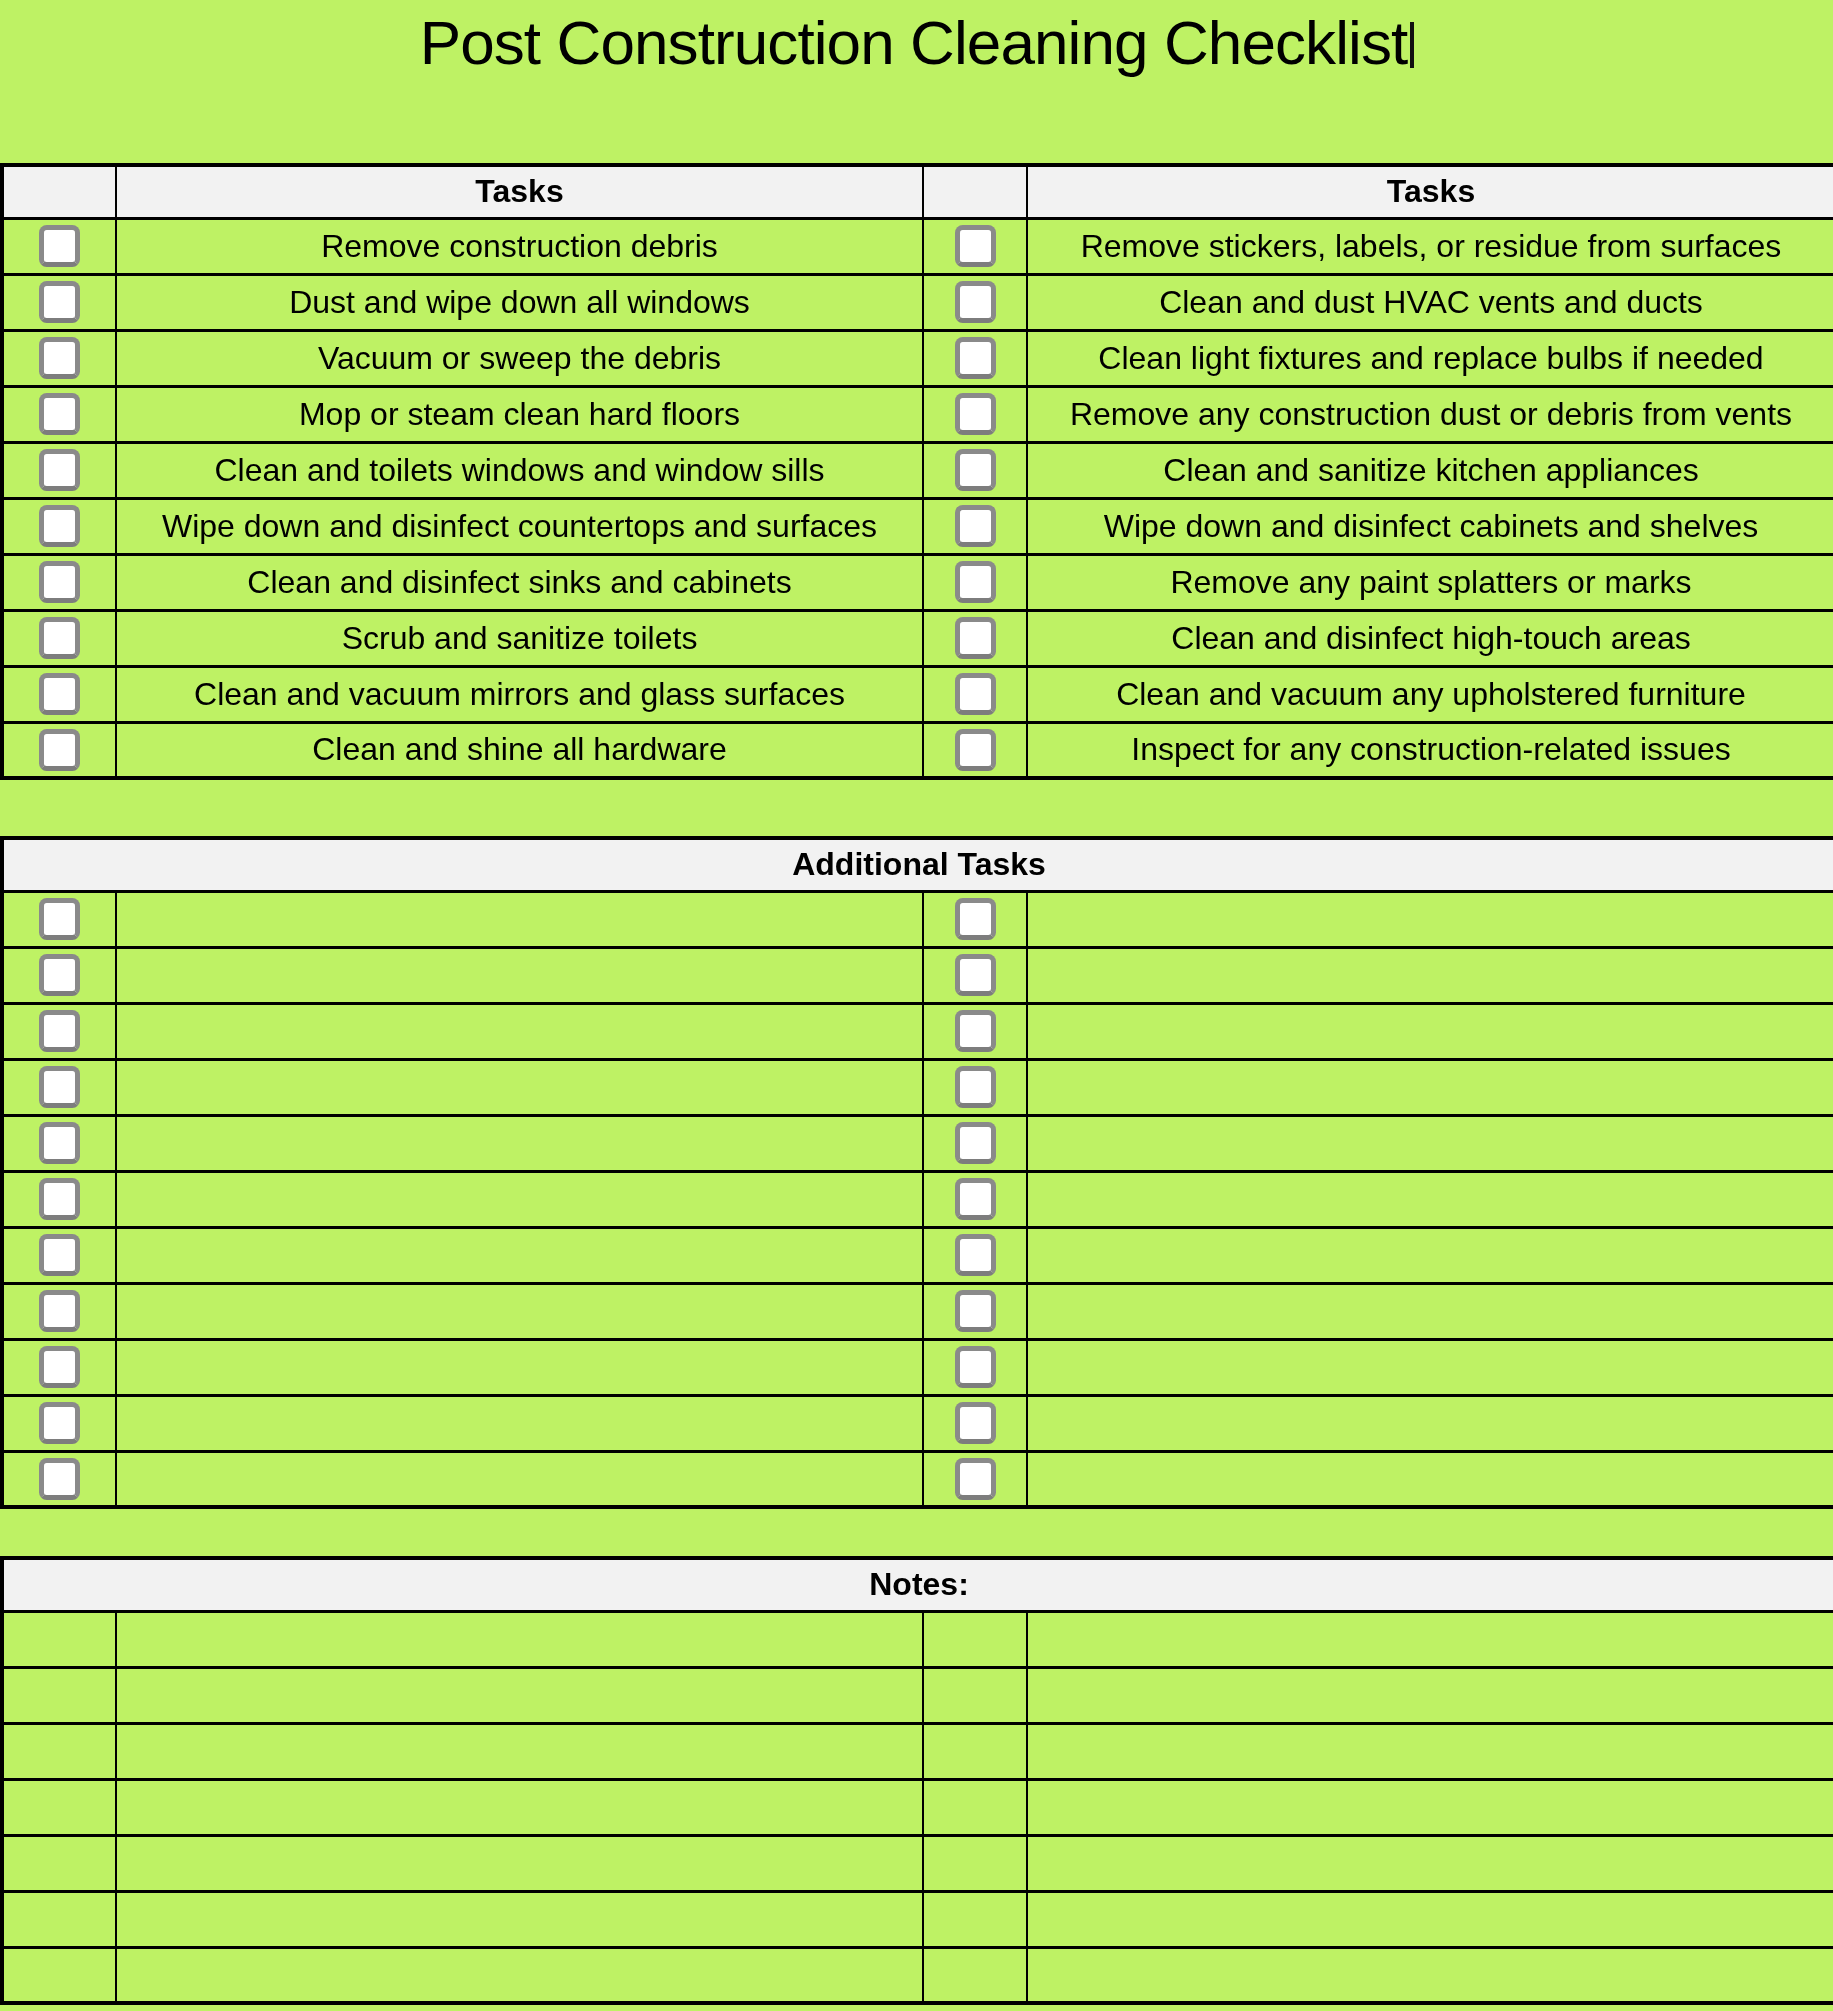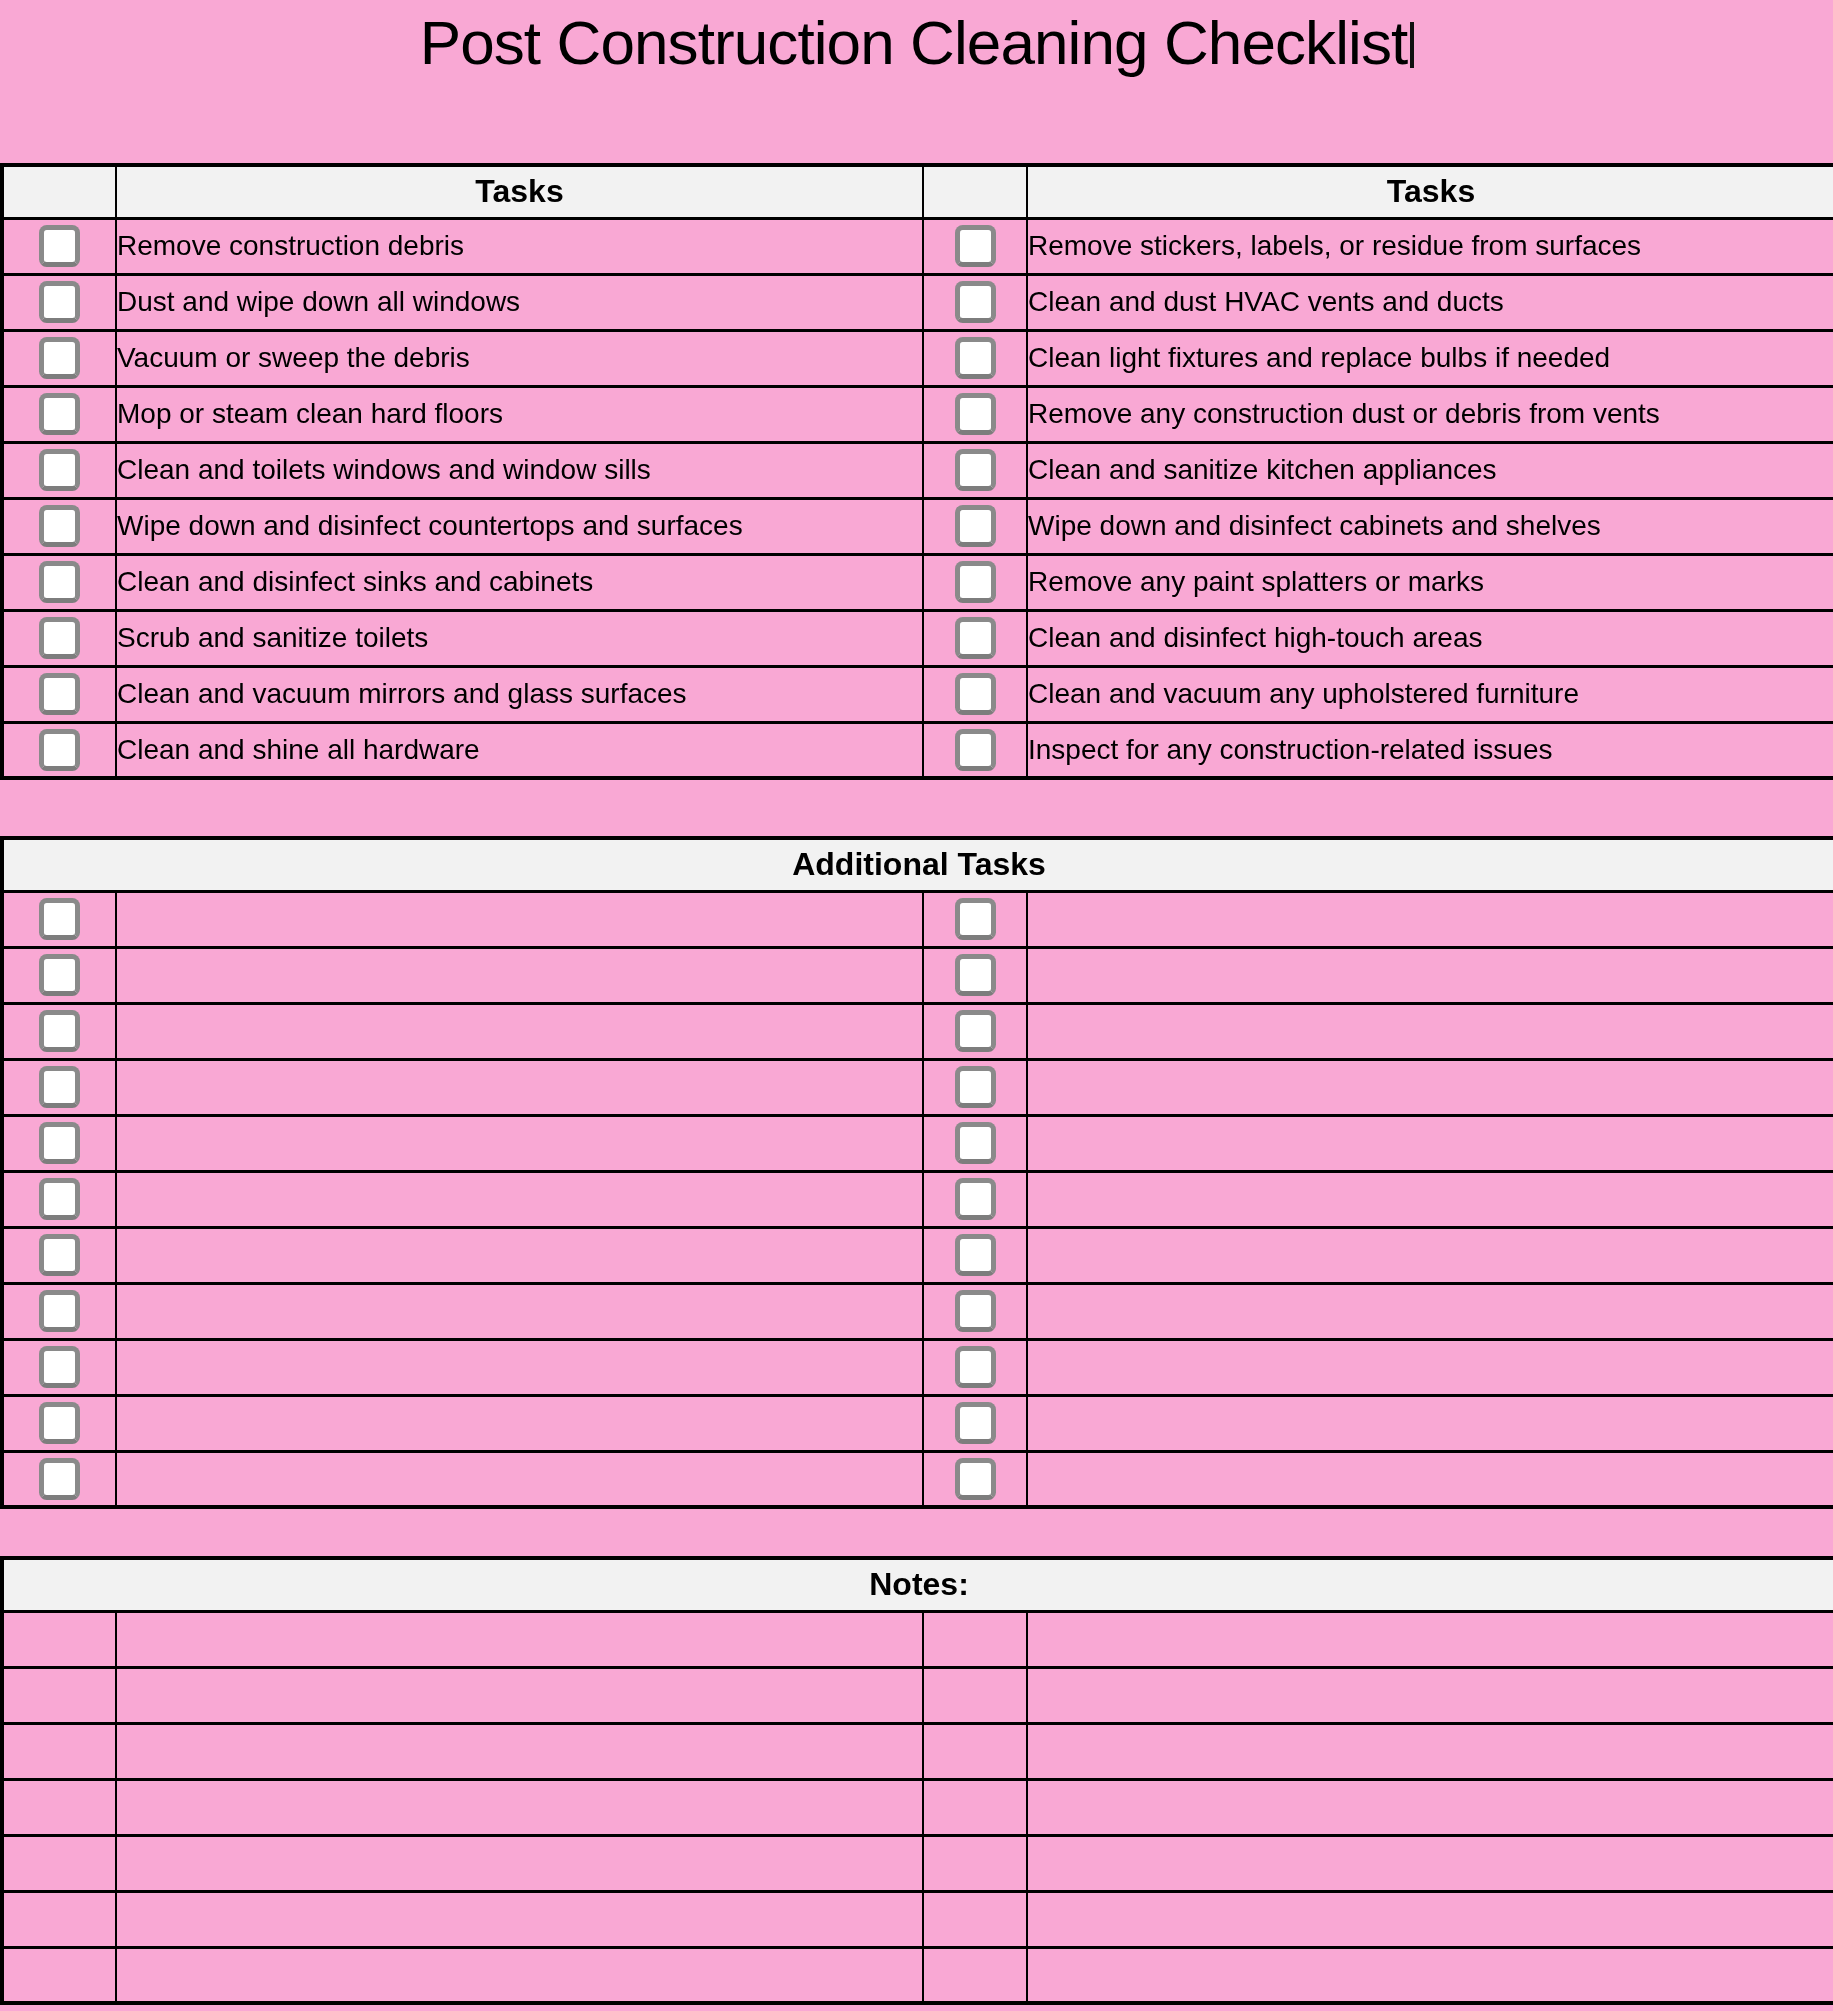--- a/index.html
+++ b/index.html
@@ -1,20 +1,20 @@
 <!DOCTYPE html>
 <html style="font-size:13.7px"><head>
 <meta charset="utf-8">
 <style>
   html,body{margin:0;padding:0;background:#ffffff;}
   .page{
     position:relative;
     width:1834px;
     height:2012px;
-    background:#f9a8d4;
+    background:#bef264;
     font-family:"Liberation Sans","DejaVu Sans",sans-serif;
     color:#000;
     overflow:hidden;
   }
   .title{
     position:absolute;
     top:3.4px;
     left:0;
     width:100%;
     text-align:center;
@@ -56,22 +56,22 @@
   tr.row{height:56px;}
   tr.nrow{height:56px;}
   .hdr th{
     background:#f2f2f2;
     font-size:32px;
     font-weight:700;
     text-align:center;
     margin-left:12px;
   }
   td.t{
-    font-size:28px;
-    text-align:left;
+    font-size:32px;
+    text-align:center;
     padding-left:13px;
     white-space:nowrap;
     margin-left:36px;
   }
   td.c{text-align:center;}
   .cb{
     display:inline-block;
     width:31px;
     height:32px;
     border:5.1px solid #8a8a8a;

